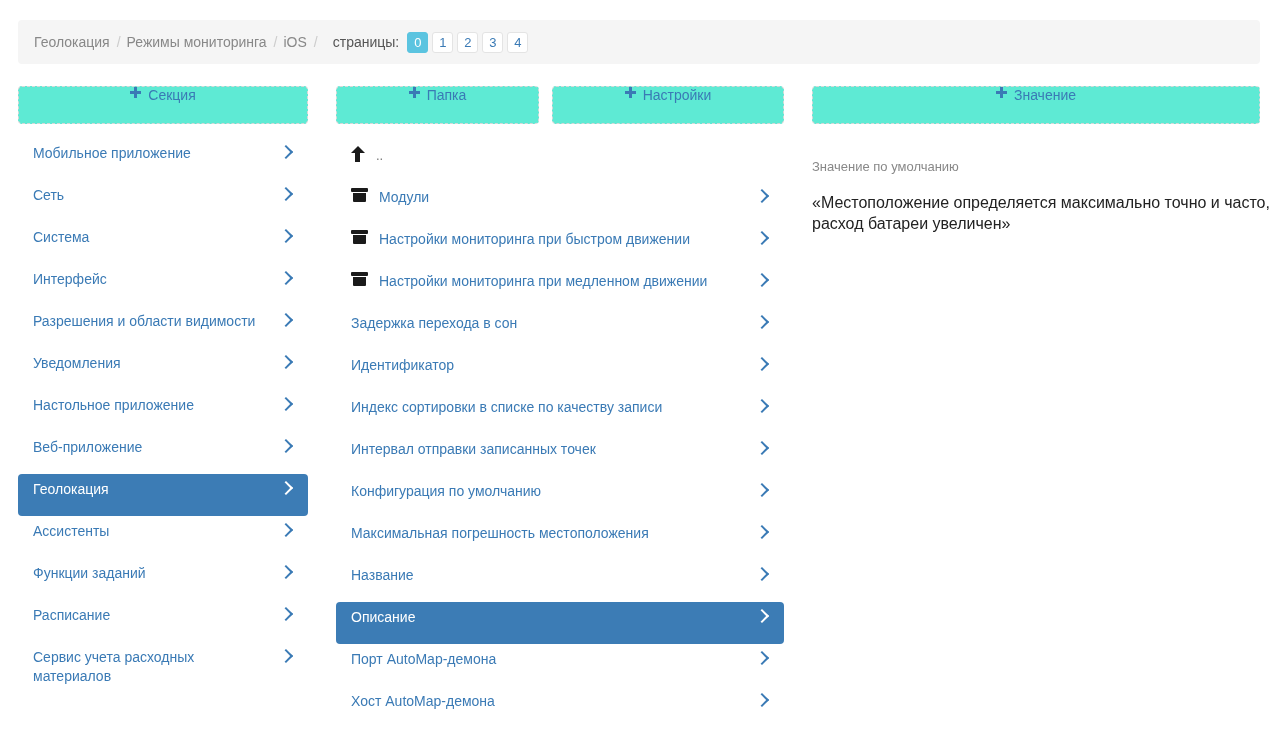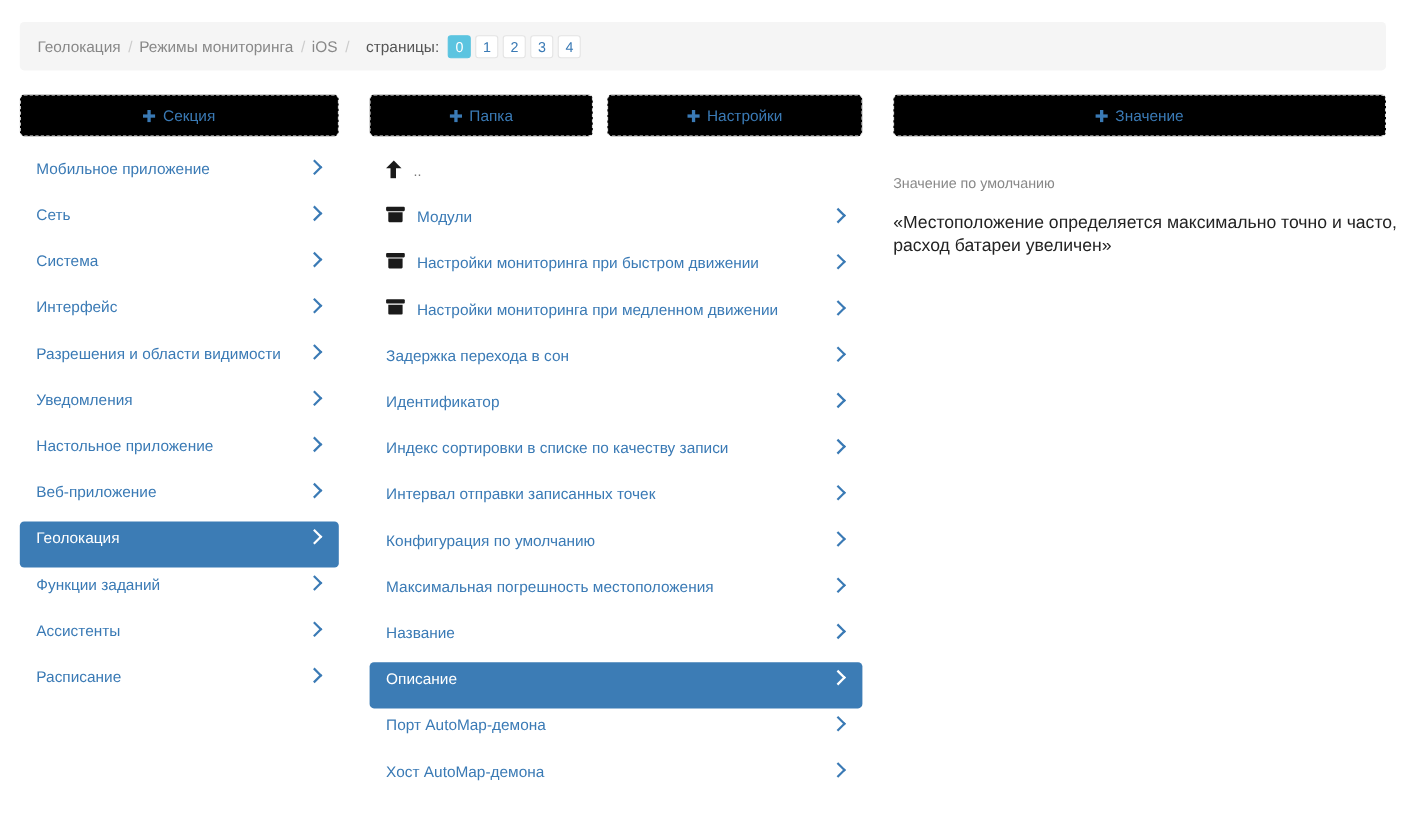--- a/index.html
+++ b/index.html
@@ -76,26 +76,25 @@
   .col-4 { left: 812px; width: 448px; }
 
   .col-mid-list { position: absolute; left: 336px; top: 140px; width: 448px; }
 
   
   .add-btn {
     width: 100%;
     height: 38px;
     border: 1px dashed #d8d8d8;
     border-radius: 4px;
-    background: #000000;
+    background: #5eead4;
     color: #3a7ab5;
     font-size: 14px;
     font-family: "Liberation Sans", "DejaVu Sans", sans-serif;
     display: flex;
-    align-items: center;
     justify-content: center;
     cursor: pointer;
     white-space: nowrap;
   }
   .plus-icon {
     display: inline-block;
     position: relative;
     width: 11px;
     height: 11px;
     margin-right: 7px;
@@ -268,29 +267,33 @@
       </div>
       <div class="row">
         <span class="label">Веб-приложение</span>
         <span class="chev"></span>
       </div>
       <div class="row selected">
         <span class="label">Геолокация</span>
         <span class="chev"></span>
       </div>
       <div class="row">
+        <span class="label">Ассистенты</span>
+        <span class="chev"></span>
+      </div>
+      <div class="row">
         <span class="label">Функции заданий</span>
         <span class="chev"></span>
       </div>
       <div class="row">
-        <span class="label">Ассистенты</span>
-        <span class="chev"></span>
-      </div>
-      <div class="row">
         <span class="label">Расписание</span>
+        <span class="chev"></span>
+      </div>
+      <div class="row">
+        <span class="label">Сервис учета расходных материалов</span>
         <span class="chev"></span>
       </div>
     </div>
 </div>
 
 <div class="col col-2">
   <div class="add-btn">
     <span class="plus-icon"></span>
     <span>Папка</span>
   </div>

